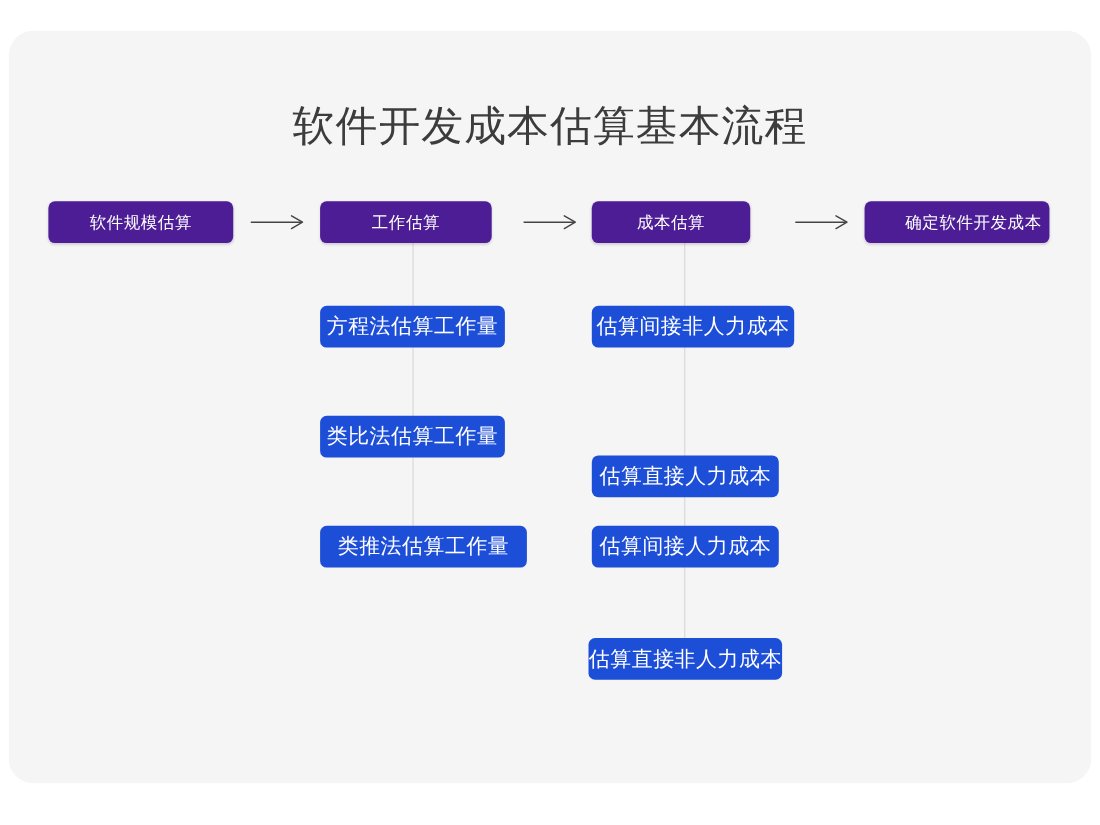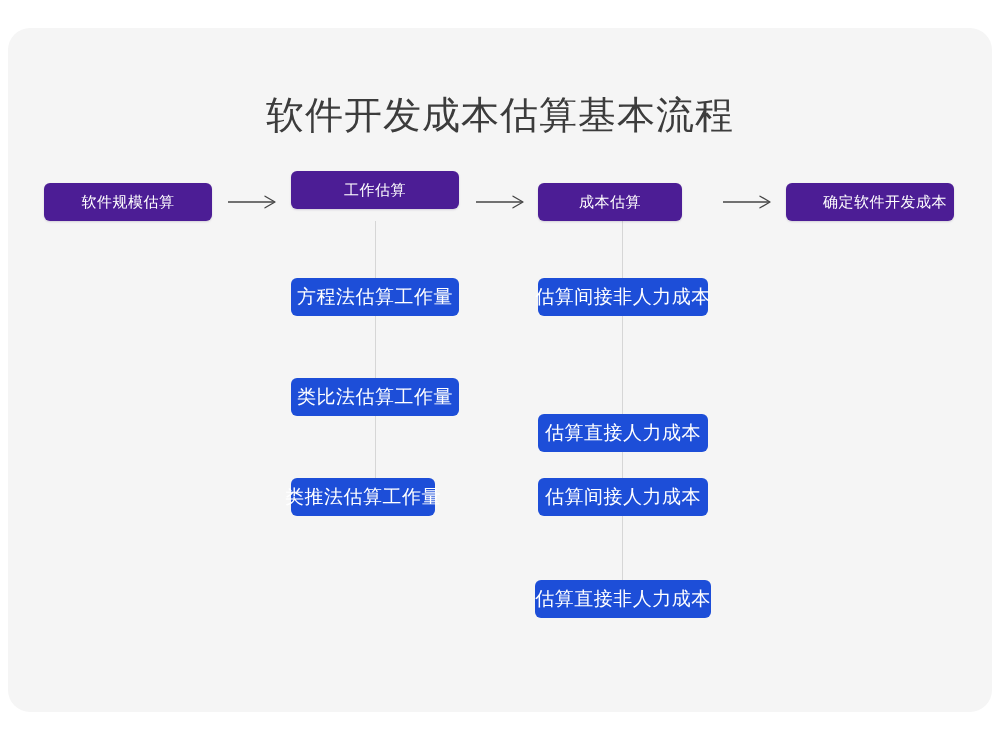--- a/index.html
+++ b/index.html
@@ -114,39 +114,39 @@
 
     <div id="nodes-layer">
         <div class="connector-line" style="left: 375px; top: 221px; height: 292px;"></div>
         <div class="connector-line" style="left: 622px; top: 221px; height: 395px;"></div>
         <div class="node secondary" style="left: 291px; top: 278px; width: 168px;">
           <span>方程法估算工作量</span>
         </div>
         <div class="node secondary" style="left: 291px; top: 378px; width: 168px;">
           <span>类比法估算工作量</span>
         </div>
-        <div class="node secondary" style="left: 291px; top: 478px; width: 144px;">
+        <div class="node secondary" style="left: 291px; top: 478px; width: 188px;">
           <span>类推法估算工作量</span>
         </div>
-        <div class="node secondary" style="left: 538px; top: 278px; width: 170px;">
+        <div class="node secondary" style="left: 538px; top: 278px; width: 184px;">
           <span>估算间接非人力成本</span>
         </div>
         <div class="node secondary" style="left: 538px; top: 378px; width: 170px; margin-top: 36px;">
           <span>估算直接人力成本</span>
         </div>
         <div class="node secondary" style="left: 538px; top: 478px; width: 170px;">
           <span>估算间接人力成本</span>
         </div>
         <div class="node secondary" style="left: 535px; top: 580px; width: 176px;">
           <span>估算直接非人力成本</span>
         </div>
         <div class="node primary" style="left: 44px; top: 183px; width: 168px;">
           <span>软件规模估算</span>
         </div>
-        <div class="node primary" style="left: 291px; top: 171px; width: 168px; align-items: center;">
+        <div class="node primary" style="left: 291px; top: 183px; width: 156px; align-items: center;">
           <span>工作估算</span>
         </div>
         <div class="node primary" style="left: 538px; top: 183px; width: 144px; justify-content: center;">
           <span>成本估算</span>
         </div>
         <div class="node primary" style="left: 786px; top: 183px; width: 168px; padding-left: 30px;">
           <span>确定软件开发成本</span>
         </div>
         <div class="arrow" style="left: 228px; top: 190px; width: 48px;">
           <svg width="48" height="14" viewBox="0 0 48 14">

